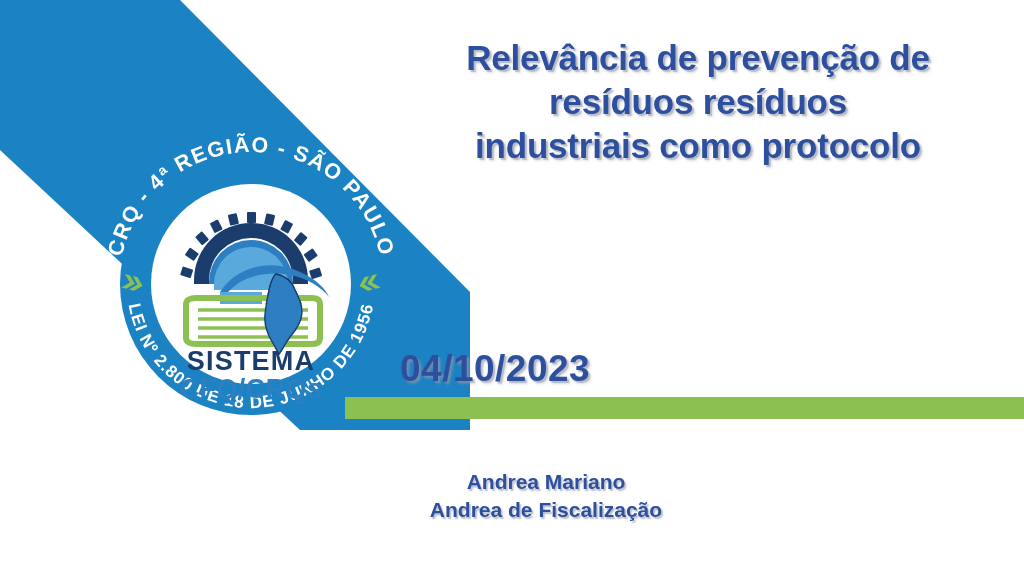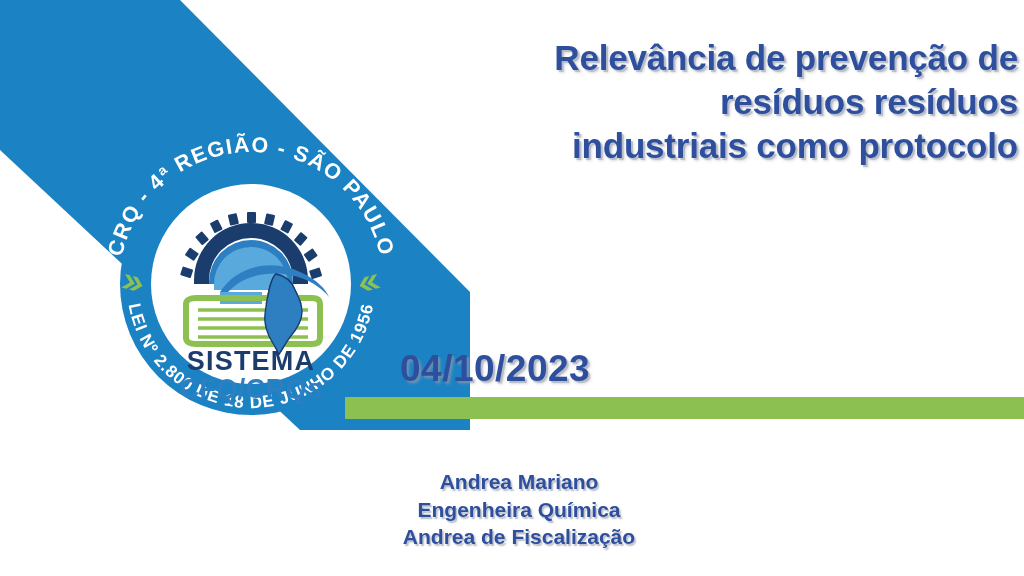--- a/index.html
+++ b/index.html
@@ -47,21 +47,21 @@
     z-index: 3;
   }
   .logo-svg { display: block; width: 330px; height: 288px; }
 
   
   .title-block {
     position: absolute;
     left: 378px;
     top: 36px;
     width: 640px;
-    text-align: right;
+    text-align: center;
     z-index: 5;
   }
   .title-line {
     font-size: 35px;
     font-weight: bold;
     line-height: 1.255;
     color: #2d4f9e;
     letter-spacing: -0.2px;
     text-shadow: 2px 2px 1px rgba(140,145,160,0.50),
                  3px 3px 3px rgba(160,165,180,0.35);
@@ -80,21 +80,21 @@
     font-size: 37px;
     font-weight: bold;
     color: #2d4f9e;
     letter-spacing: 0.5px;
     text-shadow: 2px 2px 1px rgba(140,145,160,0.50),
                  3px 3px 3px rgba(160,165,180,0.35);
   }
 
   .author-block {
     position: absolute;
-    left: 219px;
+    left: 246px;
     top: 468px;
     width: 600px;
     text-align: center;
     z-index: 5;
   }
   .author-line {
     font-size: 21px;
     font-weight: bold;
     line-height: 1.32;
     color: #2d4f9e;
@@ -219,17 +219,16 @@
     <div class="title-line">resíduos resíduos</div>
     <div class="title-line">industriais como protocolo</div>
   </div>
 
   <div class="date-block">
     <div class="date-text">04/10/2023</div>
   </div>
 
   <div class="author-block">
     <div class="author-line">Andrea Mariano</div>
-    <div class="author-line">Engenheira Química</div>
     <div class="author-line">Andrea de Fiscalização</div>
   </div>
 
 </div>
 
 </body></html>

